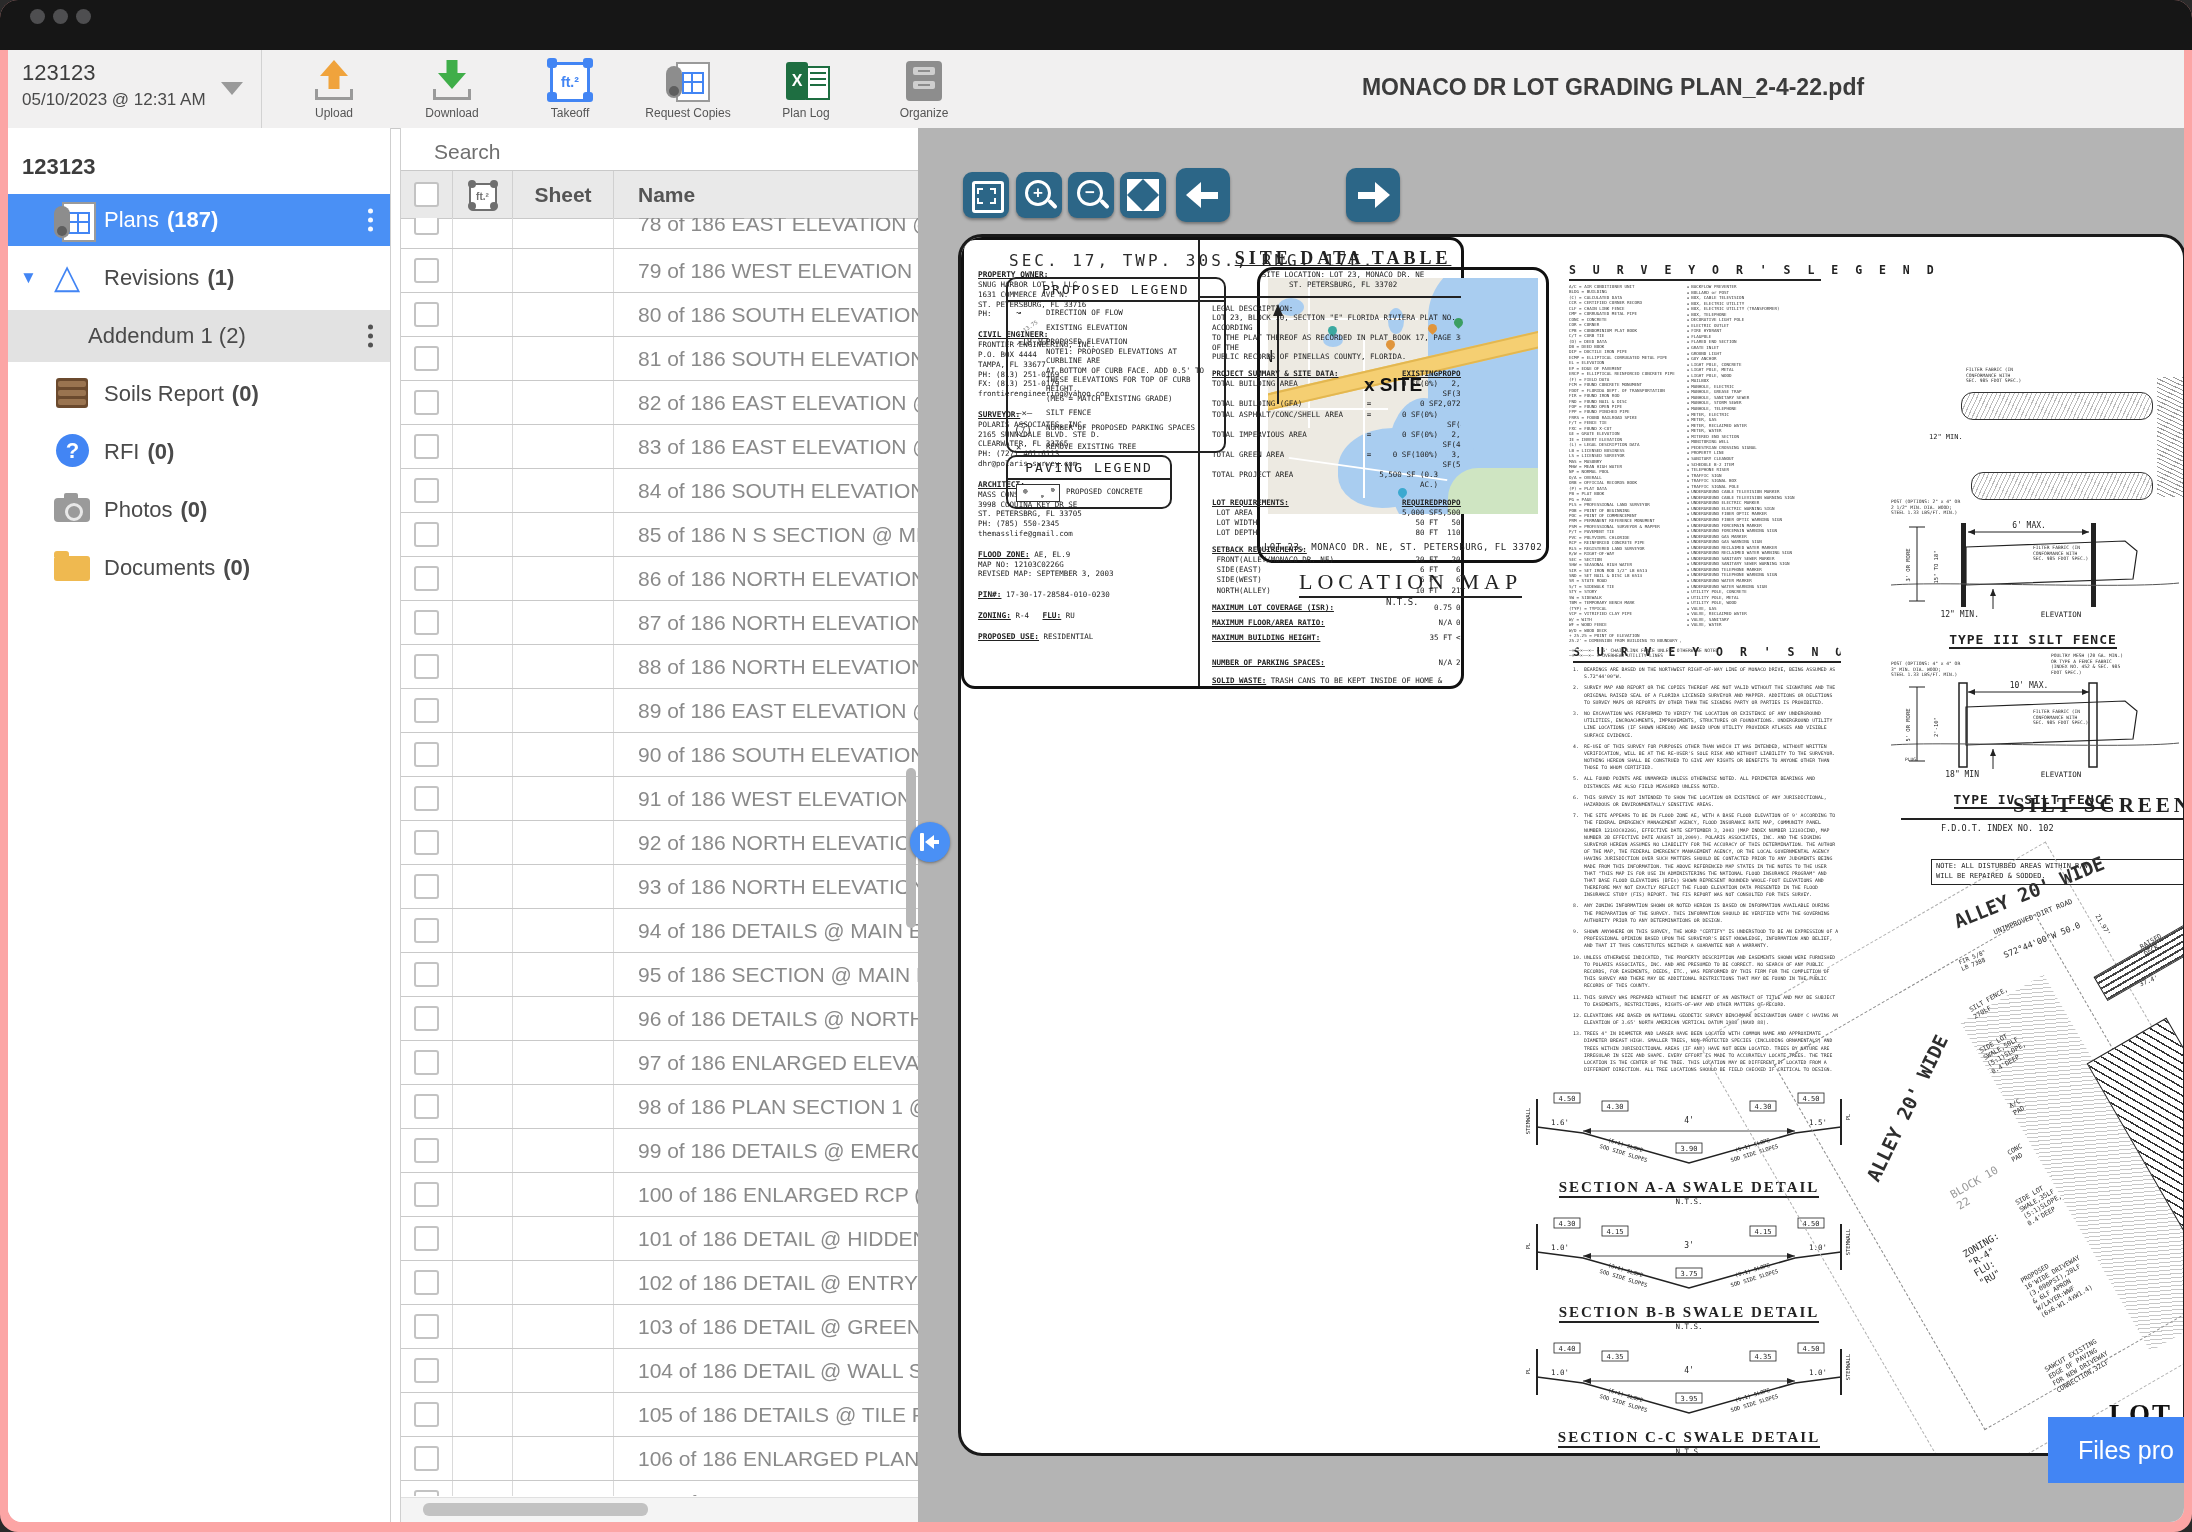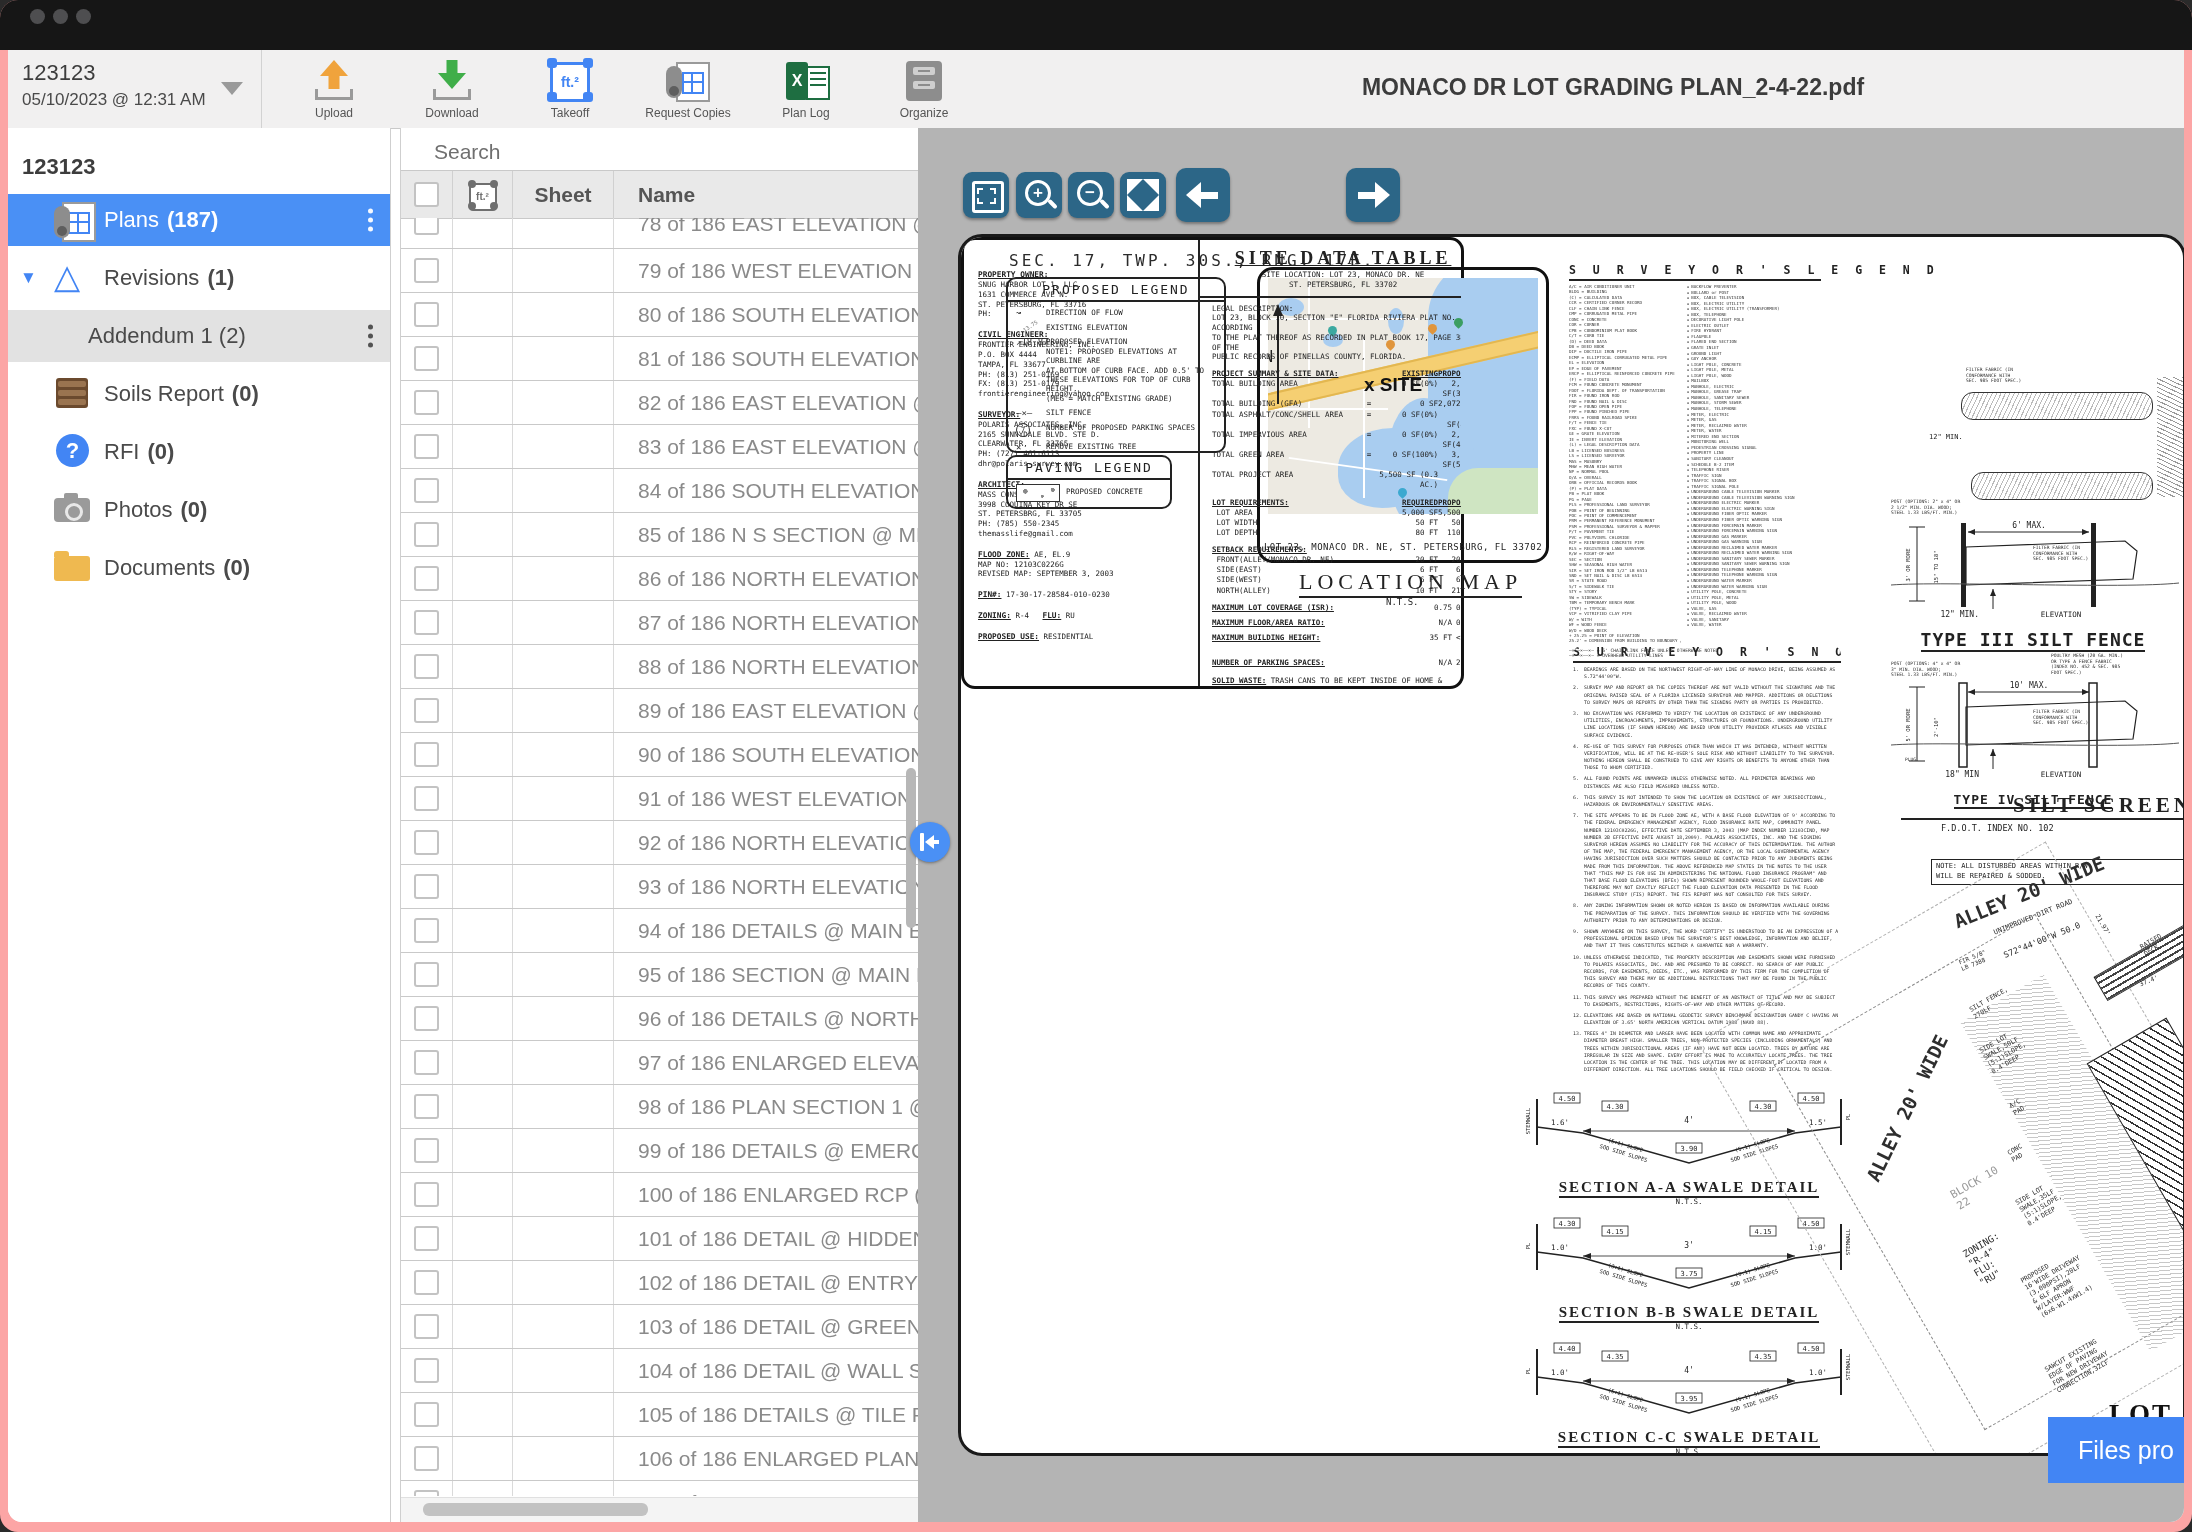--- a/index.html
+++ b/index.html
@@ -1110,21 +1110,21 @@
     <text x="146" y="23" font-size="8" text-anchor="middle">6' MAX.</text>
     <line x1="34" y1="22" x2="34" y2="96" stroke="#222" stroke-width="1"></line>
     <line x1="26" y1="22" x2="42" y2="22" stroke="#222" stroke-width="1"></line>
     <line x1="26" y1="96" x2="42" y2="96" stroke="#222" stroke-width="1"></line>
     <text x="27" y="60" font-size="5.5" text-anchor="middle" transform="rotate(-90 27 60)">3' OR MORE</text>
     <text x="55" y="62" font-size="5.5" text-anchor="middle" transform="rotate(-90 55 62)">15" TO 18"</text>
     <line x1="110" y1="84" x2="110" y2="104" stroke="#222" stroke-width="1"></line>
     <path d="M110 84 l-3 7 h6 z" fill="#222"></path>
     <text x="96" y="112" font-size="8" text-anchor="end">12" MIN.</text>
     <text x="178" y="112" font-size="7.5" text-anchor="middle">ELEVATION</text>
-  </svg><div style="text-align:center;margin-top:2px"><span style="font-size:18px;font-weight:bold;border-bottom:2px solid #222;letter-spacing:1px">TYPE III SILT FENCE</span></div></div>
+  </svg><div style="text-align:center;margin-top:2px"><span style="font-size:13px;font-weight:bold;border-bottom:2px solid #222;letter-spacing:1px">TYPE III SILT FENCE</span></div></div>
         <div id="type4" data-name="type4-silt-fence-detail" style="position: absolute; left: 922px; top: 428px; width: 300px;"><div class="tinynote" style="left:8px;top:-4px">POST (OPTIONS: 4" x 4" OR
 3" MIN. DIA. WOOD;
 STEEL 1.33 LBS/FT. MIN.)</div>
   <div class="tinynote" style="left:168px;top:-12px">POULTRY MESH (20 GA. MIN.)
 OR TYPE A FENCE FABRIC
 (INDEX NO. 452 &amp; SEC. 985
 FDOT SPEC.)</div>
   <div class="tinynote" style="left:150px;top:44px">FILTER FABRIC (IN
 CONFORMANCE WITH
 SEC. 985 FDOT SPEC.)</div>

